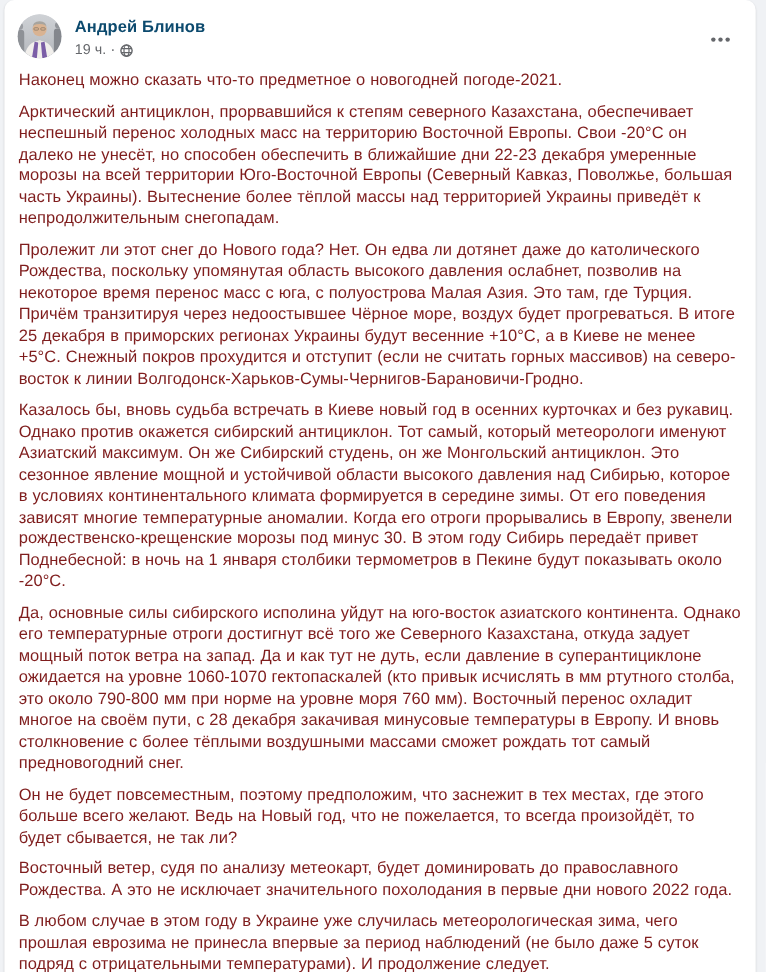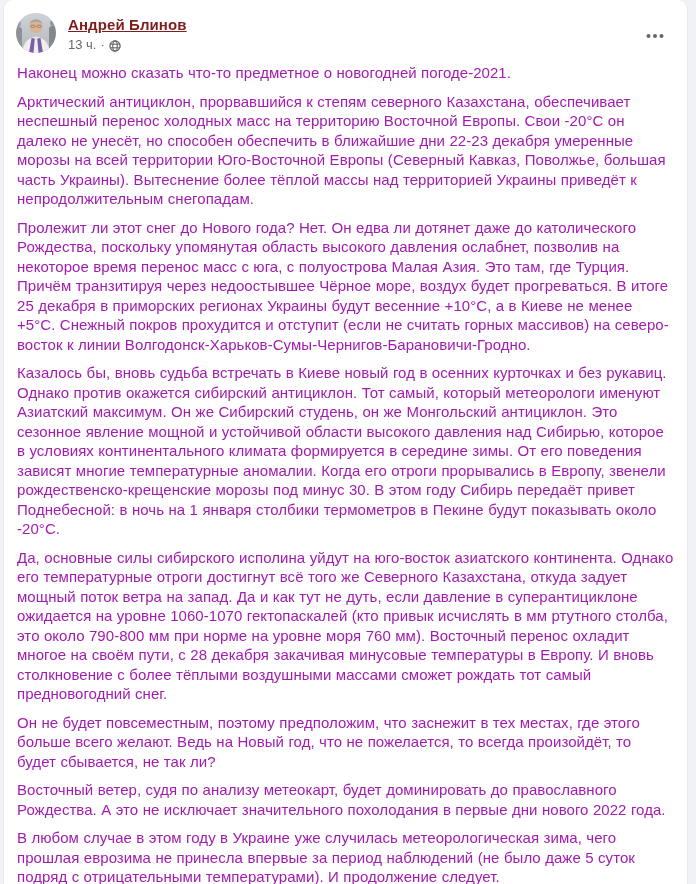--- a/index.html
+++ b/index.html
@@ -30,25 +30,24 @@
     overflow: hidden;
     flex: 0 0 40px;
     cursor: pointer;
     background: #c9ccd1;
   }
   .avatar-btn svg { display: block; width: 40px; height: 40px; }
   .header-meta { margin-left: 12px; padding-top: 2px; }
   .author-name {
     font-size: 15px;
     font-weight: 700;
-    color: #7f1d1d;
+    color: #0c4a6e;
     line-height: 19px;
     letter-spacing: .1px;
     cursor: pointer;
-    text-decoration: underline;
   }
   .meta-row {
     display: flex;
     align-items: center;
     margin-top: 2px;
     font-size: 13px;
     color: #65676b;
     line-height: 17px;
   }
   .meta-dot { margin: 0 4px; font-size: 13px; color: #65676b; }
@@ -64,21 +63,21 @@
     background: transparent;
     border-radius: 50%;
     cursor: pointer;
   }
   .post-body {
     padding: 10px 13px 14px 13px;
   }
   .post-body p {
     font-size: 15px;
     line-height: 19.5px;
-    color: #a21caf;
+    color: #7f1d1d;
     margin-bottom: 9px;
     letter-spacing: .05px;
     word-spacing: .2px;
   }
   .post-body p:last-child { margin-bottom: 0; }
 </style>
 </head>
 <body>
 
 <div class="post-card">
@@ -110,21 +109,21 @@
           <path d="M15.5 25 L13 40 L17.5 40 L18.8 25.6 Z" fill="#7b5ea7"></path>
           <path d="M24.5 25 L27 40 L22.5 40 L21.2 25.6 Z" fill="#7b5ea7"></path>
           <path d="M18.2 24.3 L20 28 L21.8 24.3 L20 23.4 Z" fill="#e8e5e0"></path>
         </g>
       </svg>
     </div>
 
     <div class="header-meta">
       <div class="author-name">Андрей Блинов</div>
       <div class="meta-row">
-        <span>13 ч.</span>
+        <span>19 ч.</span>
         <span class="meta-dot">·</span>
         <span class="globe">
           <svg viewBox="0 0 12 12" width="12" height="12" aria-hidden="true">
             <circle cx="6" cy="6" r="5.1" fill="none" stroke="#65676b" stroke-width="1.3"></circle>
             <ellipse cx="6" cy="6" rx="2.3" ry="5.1" fill="none" stroke="#65676b" stroke-width="1.1"></ellipse>
             <line x1="1.1" y1="4.2" x2="10.9" y2="4.2" stroke="#65676b" stroke-width="1.1"></line>
             <line x1="1.1" y1="7.8" x2="10.9" y2="7.8" stroke="#65676b" stroke-width="1.1"></line>
           </svg>
         </span>
       </div>

